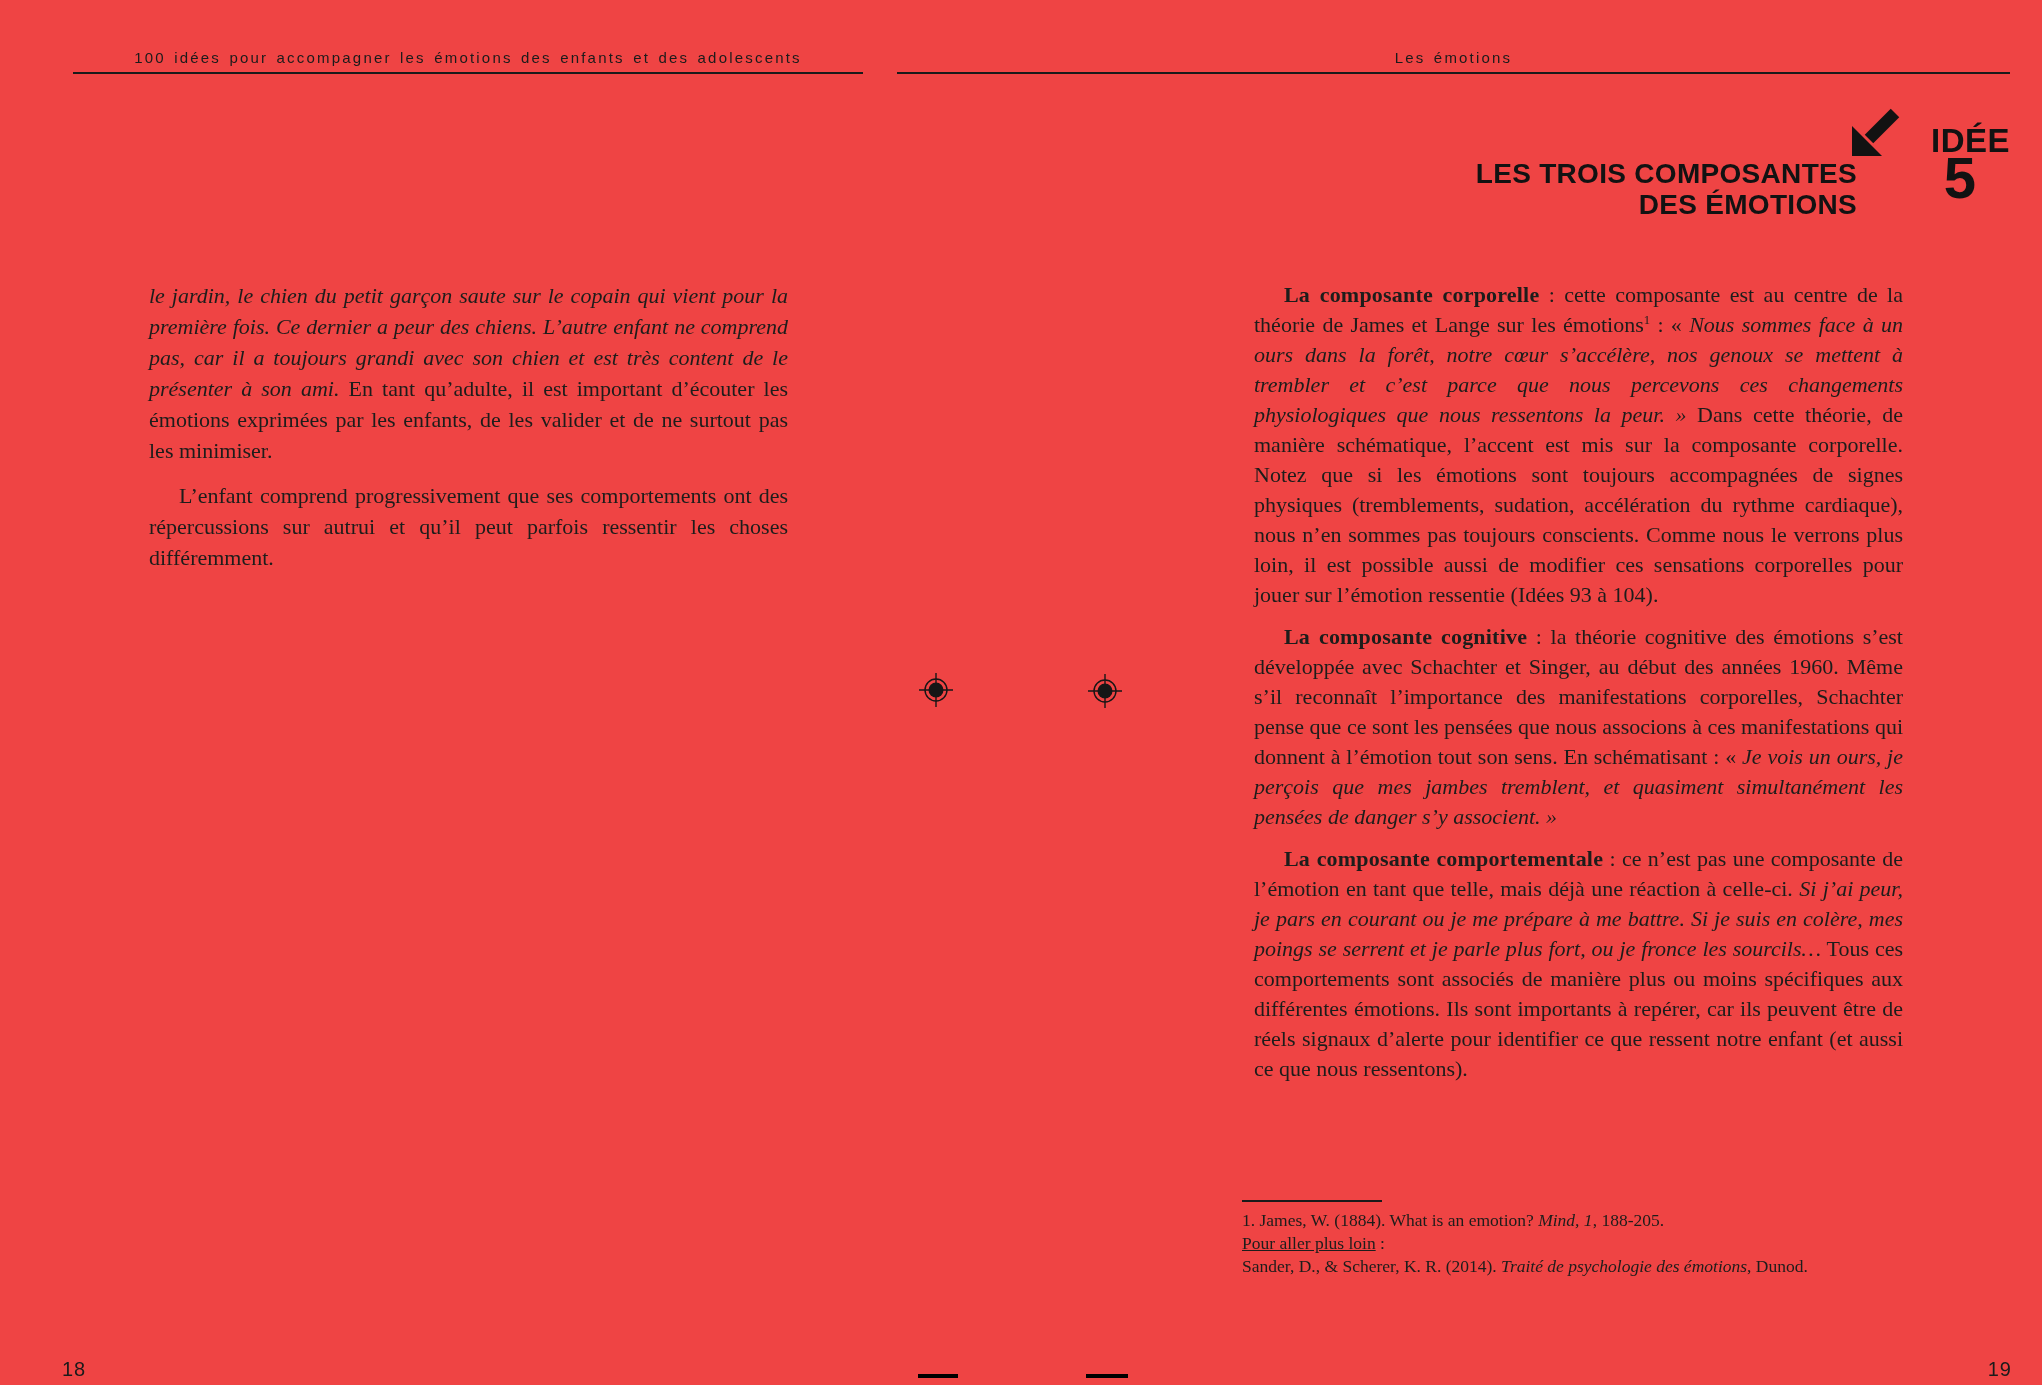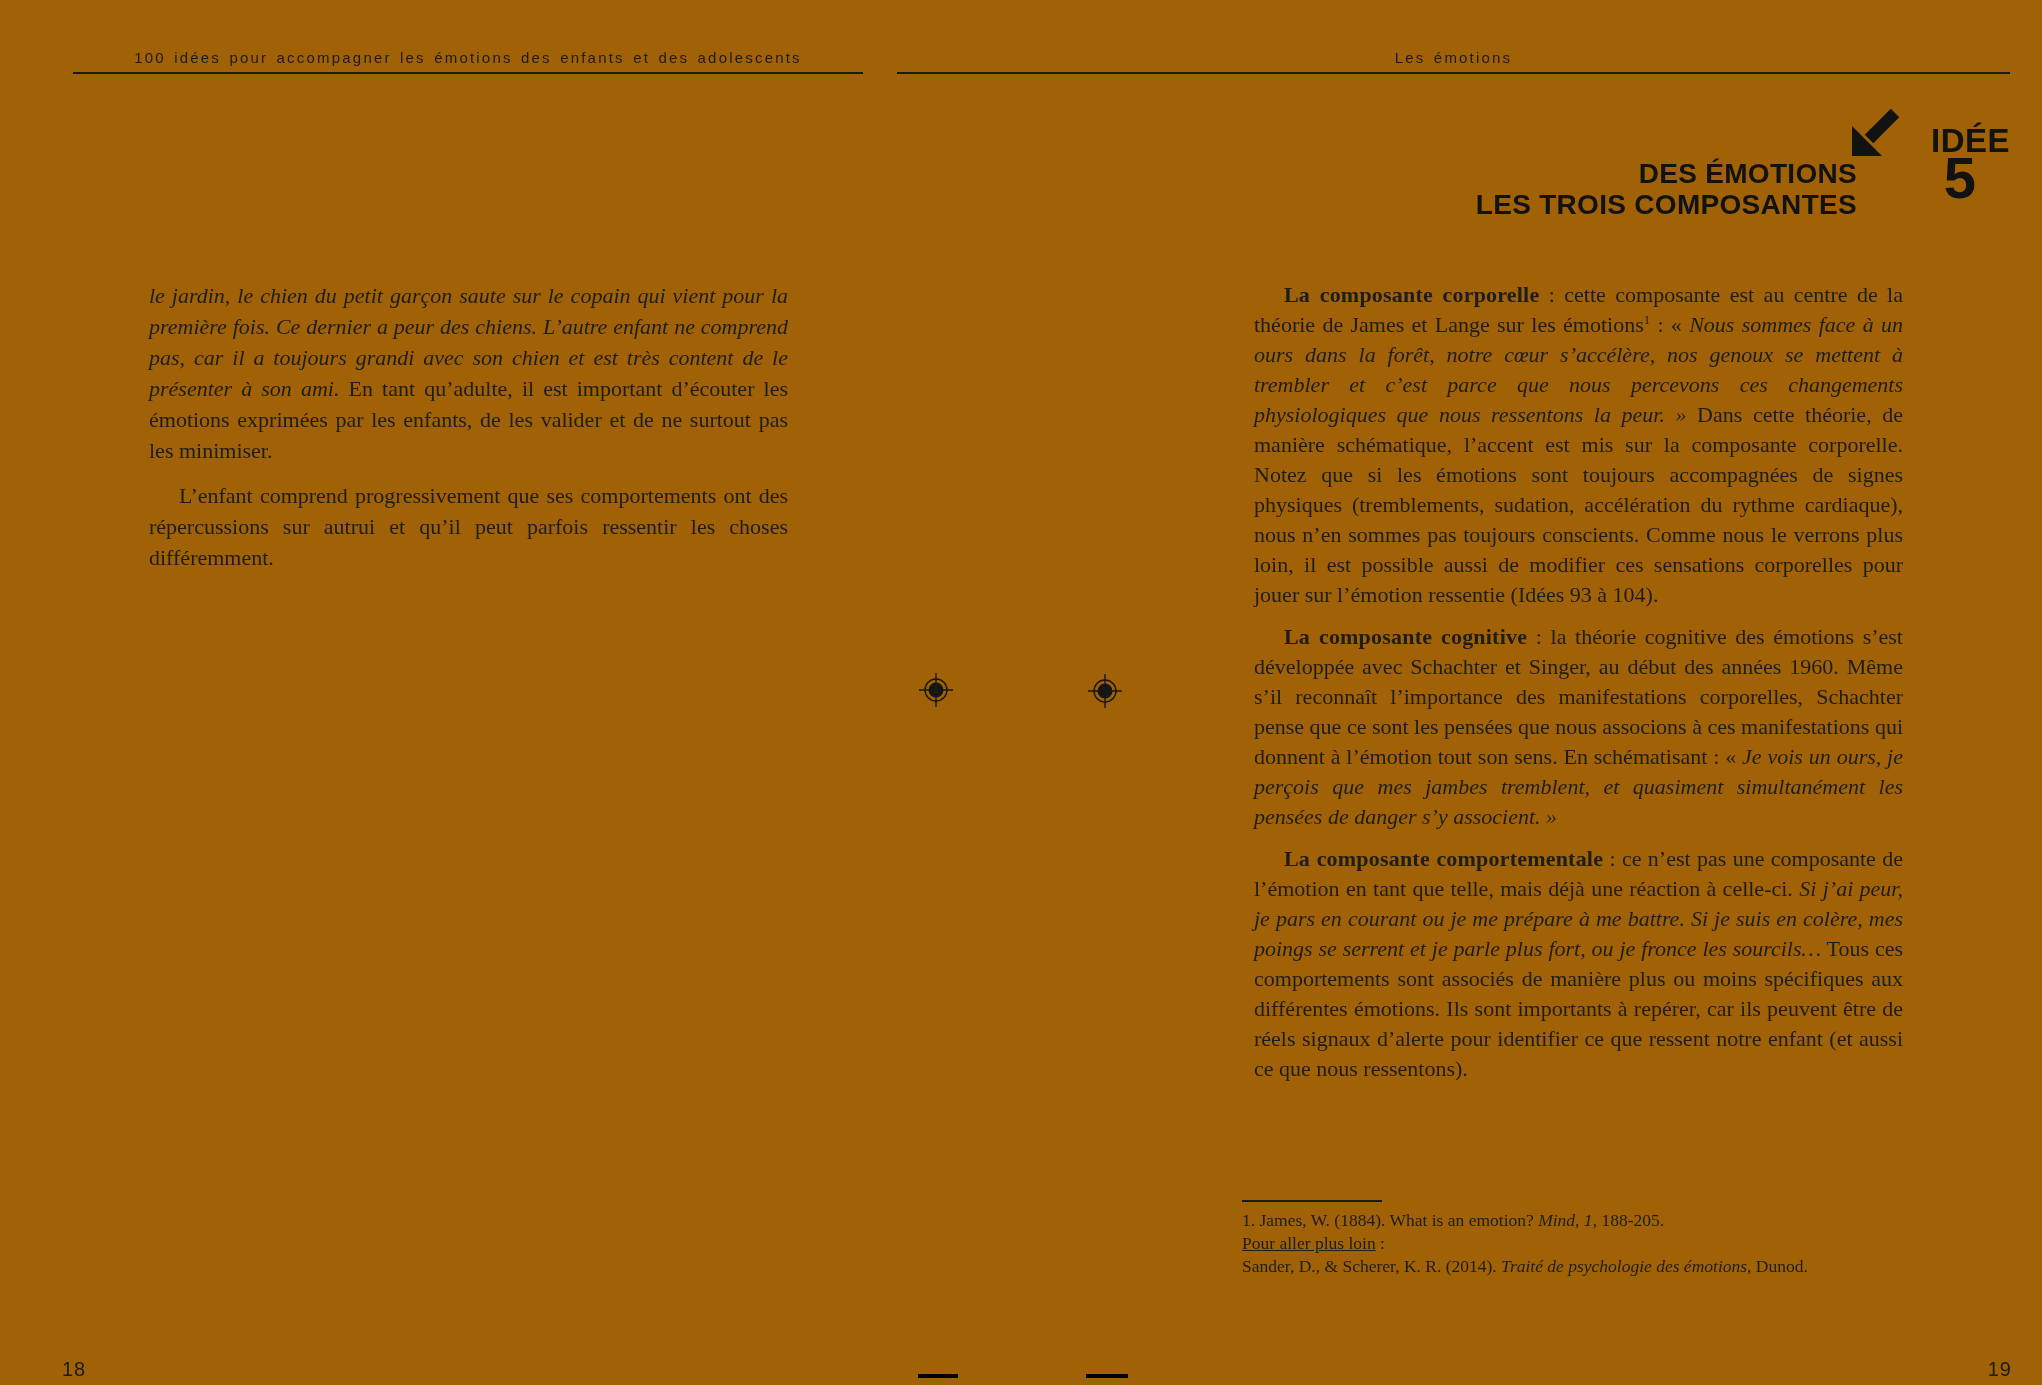--- a/index.html
+++ b/index.html
@@ -1,19 +1,19 @@
 <!DOCTYPE html>
 <html lang="fr"><head>
 <meta charset="utf-8">
 <title>Spread — Les trois composantes des émotions</title>
 <style>
   html, body { margin:0; padding:0; background:#ffffff; }
   .spread {
     position:relative; width:2042px; height:1385px;
-    background:#a16207; color:#1d1d1b; overflow:hidden;
+    background:#ef4444; color:#1d1d1b; overflow:hidden;
     font-family:"Liberation Serif", serif;
   }
 
   
   .running-head {
     position:absolute; top:49px; text-align:center;
     font-family:"Liberation Sans", sans-serif;
     font-size:15px; letter-spacing:2.2px; word-spacing:2px; color:#1b1b1b;
     white-space:nowrap;
   }
@@ -96,22 +96,22 @@
     <p class="indent gap-top">L’enfant comprend progressivement que ses comportements ont des répercussions sur autrui et qu’il peut parfois ressentir les choses différemment.</p>
   </div>
 
   <svg class="idee-arrow" viewBox="0 0 52 52" aria-hidden="true">
     <line x1="45" y1="7" x2="19" y2="33" stroke="#121212" stroke-width="12"></line>
     <polygon points="2,50 2,20 32,50" fill="#121212"></polygon>
   </svg>
   <div class="idee-label">IDÉE</div>
   <div class="idee-number">5</div>
   <h1 class="chapter-title">
+    <div>LES TROIS COMPOSANTES</div>
     <div>DES ÉMOTIONS</div>
-    <div>LES TROIS COMPOSANTES</div>
   </h1>
 
   <div class="body-col right-col">
     <p class="indent"><b>La composante corporelle</b><span> : cette composante est au centre de la théorie de James et Lange sur les émotions</span><sup class="fn-ref">1</sup><span> : « </span><i>Nous sommes face à un ours dans la forêt, notre cœur s’accélère, nos genoux se mettent à trembler et c’est parce que nous percevons ces changements physiologiques que nous ressentons la peur. »</i><span> Dans cette théorie, de manière schématique, l’accent est mis sur la composante corporelle. Notez que si les émotions sont toujours accompagnées de signes physiques (tremblements, sudation, accélération du rythme cardiaque), nous n’en sommes pas toujours conscients. Comme nous le verrons plus loin, il est possible aussi de modifier ces sensations corporelles pour jouer sur l’émotion ressentie (Idées 93 à 104).</span></p>
     <p class="indent"><b>La composante cognitive</b><span> : la théorie cognitive des émotions s’est développée avec Schachter et Singer, au début des années 1960. Même s’il reconnaît l’importance des manifestations corporelles, Schachter pense que ce sont les pensées que nous associons à ces manifestations qui donnent à l’émotion tout son sens. En schématisant : « </span><i>Je vois un ours, je perçois que mes jambes tremblent, et quasiment simultanément les pensées de danger s’y associent. »</i></p>
     <p class="indent"><b>La composante comportementale</b><span> : ce n’est pas une composante de l’émotion en tant que telle, mais déjà une réaction à celle-ci. </span><i>Si j’ai peur, je pars en courant ou je me prépare à me battre. Si je suis en colère, mes poings se serrent et je parle plus fort, ou je fronce les sourcils…</i><span> Tous ces comportements sont associés de manière plus ou moins spécifiques aux différentes émotions. Ils sont importants à repérer, car ils peuvent être de réels signaux d’alerte pour identifier ce que ressent notre enfant (et aussi ce que nous ressentons).</span></p>
   </div>
 
   <div class="footnote-rule"></div>
   <div class="footnotes">

